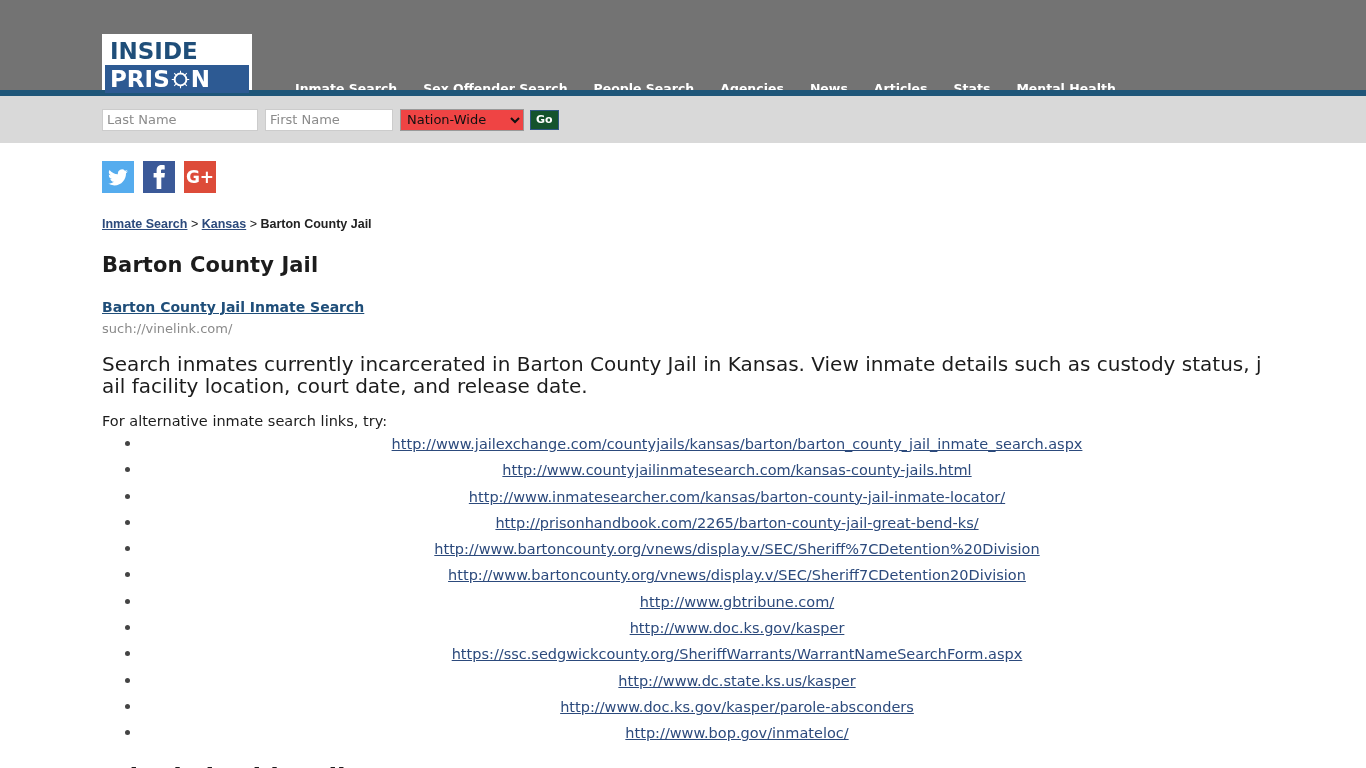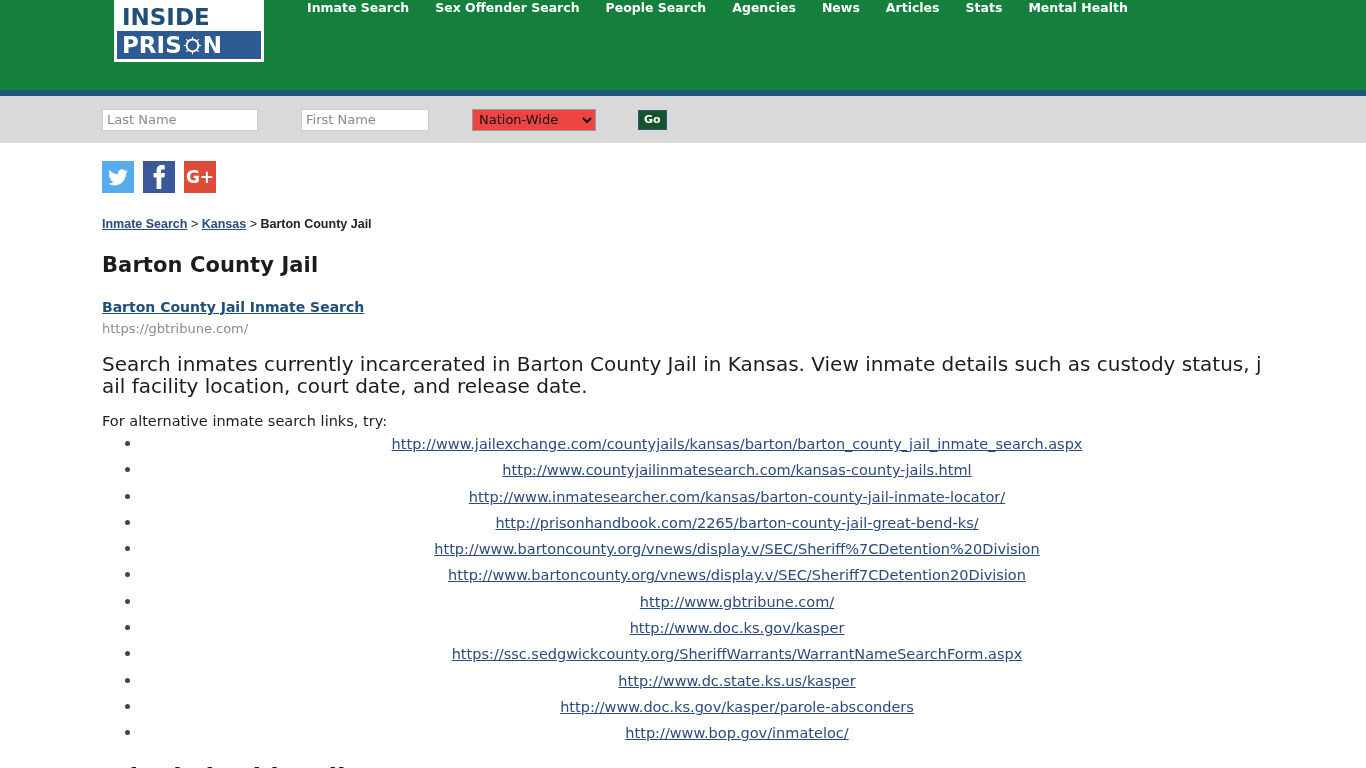--- a/index.html
+++ b/index.html
@@ -7,25 +7,24 @@
     margin: 0; padding: 0;
     width: 1366px; height: 768px;
     background: #ffffff;
     font-family: "DejaVu Sans", sans-serif;
     overflow: hidden;
   }
 
   
   .header {
     width: 1366px; height: 96px;
-    background: #15803d;
+    background: #737373;
     position: relative;
     display: flex;
-    align-items: flex-start;
-    padding-left: 12px;
+    align-items: flex-end;
   }
   .header-strip {
     position: absolute; left: 0; bottom: 0;
     width: 1366px; height: 6px;
     background: #1f5679;
   }
   .logo {
     margin-left: 102px;
     width: 150px; height: 62px;
     background: #ffffff;
@@ -82,21 +81,20 @@
     text-decoration: none;
   }
 
   
   .searchbar {
     width: 1366px; height: 47px;
     background: #d9d9d9;
     display: flex;
     align-items: center;
     padding-left: 102px;
-    gap: 36px;
   }
   .inp {
     height: 22px;
     border: 1px solid #cccccc;
     background: #ffffff;
     font-family: "DejaVu Sans", sans-serif;
     font-size: 13px;
     color: #333;
     padding: 0 4px;
     outline: none;
@@ -306,21 +304,21 @@
   <div class="breadcrumb">
     <a>Inmate Search</a><span class="sep"> &gt; </span><a>Kansas</a><span class="sep"> &gt; </span><span class="cur">Barton County Jail</span>
   </div>
 
   <h1 class="page-title">Barton County Jail</h1>
 
   <h2 class="result-link">
     <a>Barton County Jail Inmate Search</a>
   </h2>
 
-  <div class="result-url">https://gbtribune.com/</div>
+  <div class="result-url">such://vinelink.com/</div>
 
   <p class="desc">Search inmates currently incarcerated in Barton County Jail in Kansas. View inmate details such as custody status, jail facility location, court date, and release date.</p>
 
   <p class="alt-line">For alternative inmate search links, try:</p>
 
   <ul class="links">
     <li><a>http://www.jailexchange.com/countyjails/kansas/barton/barton_county_jail_inmate_search.aspx</a></li>
     <li><a>http://www.countyjailinmatesearch.com/kansas-county-jails.html</a></li>
     <li><a>http://www.inmatesearcher.com/kansas/barton-county-jail-inmate-locator/</a></li>
     <li><a>http://prisonhandbook.com/2265/barton-county-jail-great-bend-ks/</a></li>

